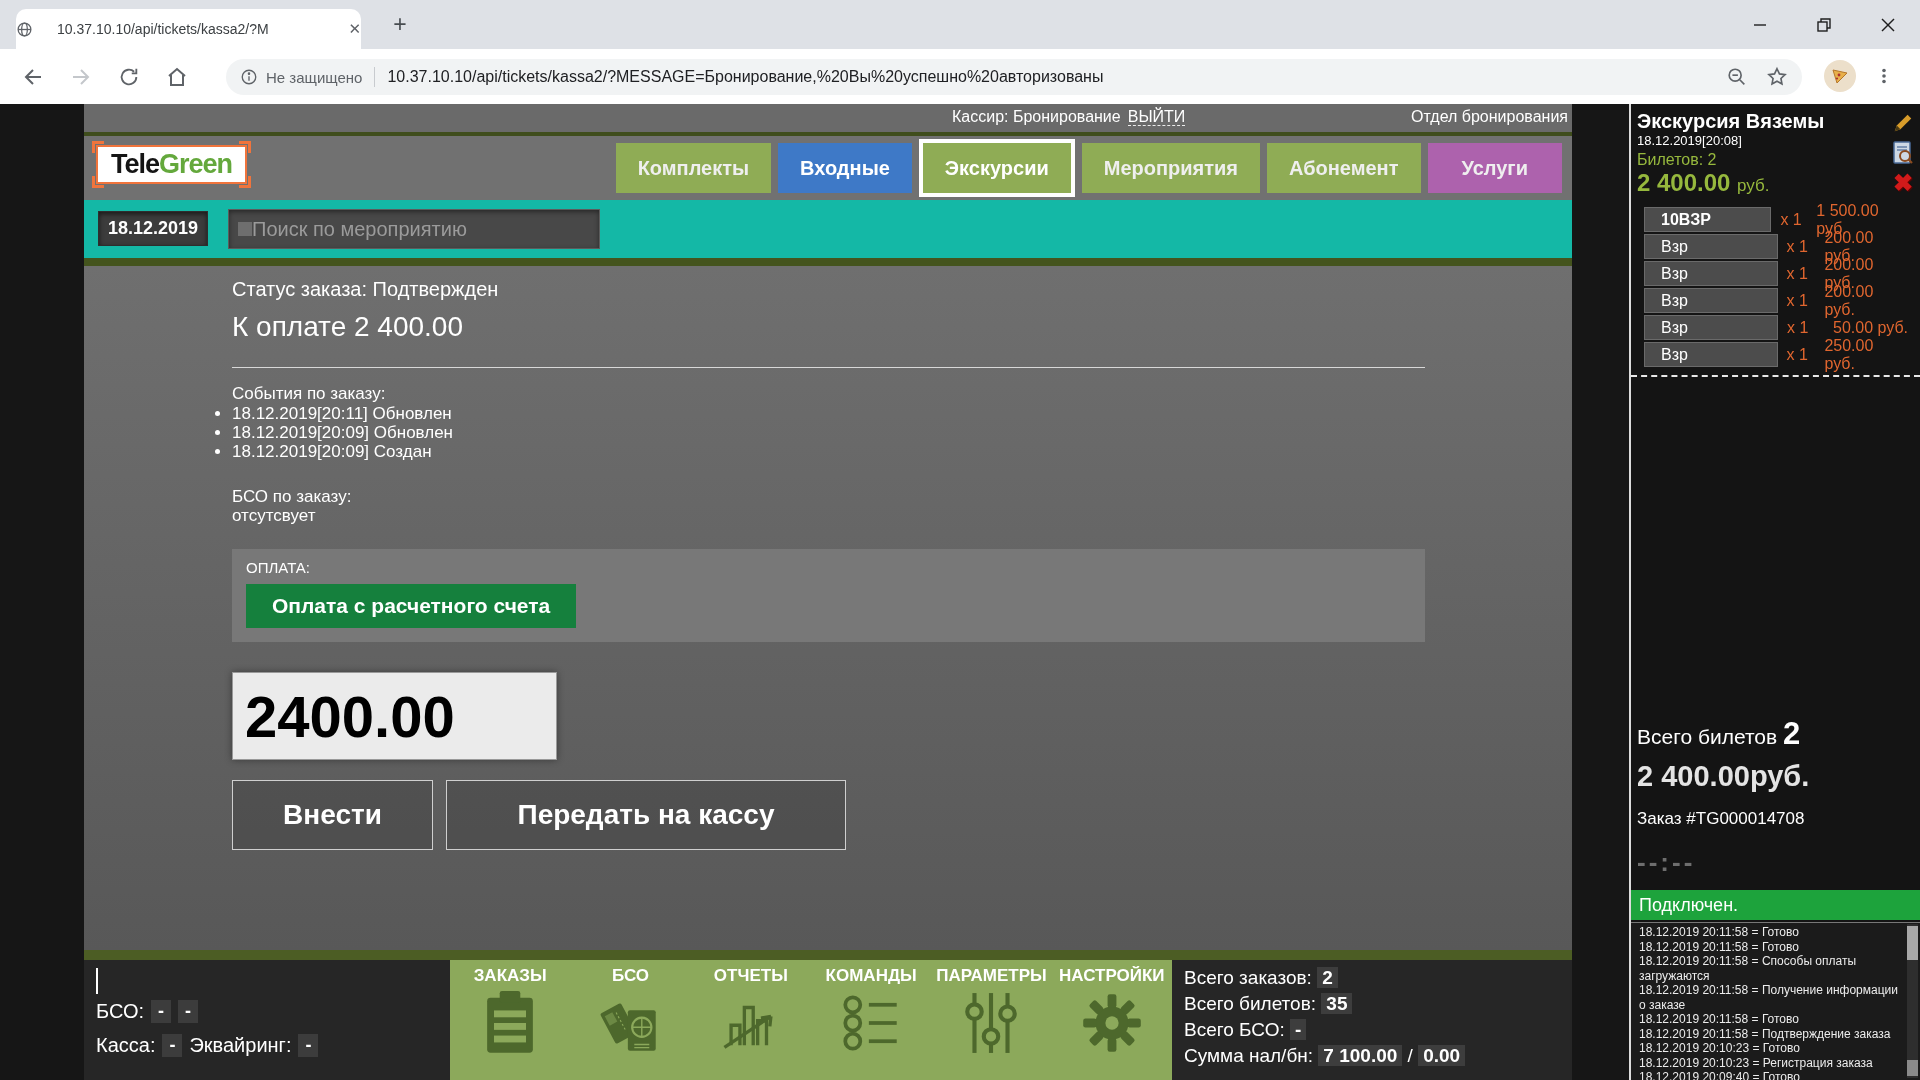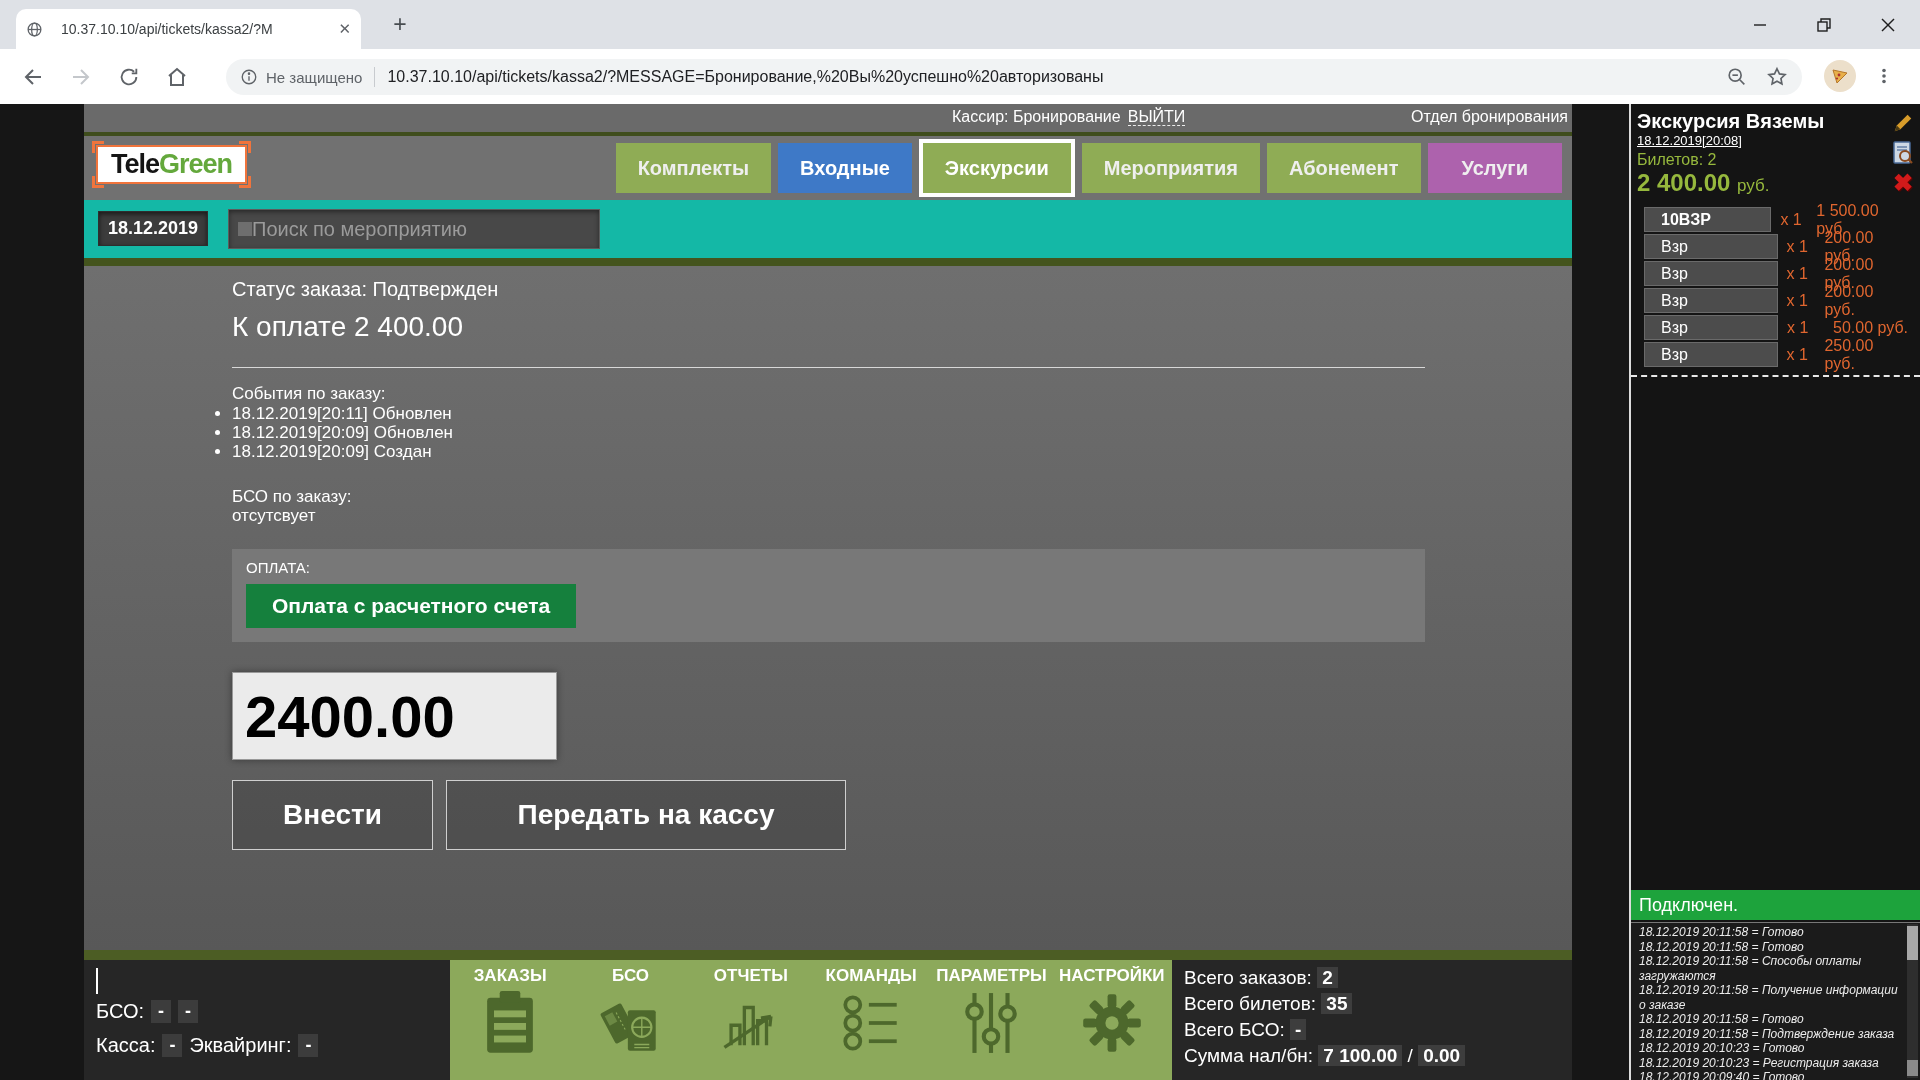--- a/index.html
+++ b/index.html
@@ -3,21 +3,21 @@
 <meta charset="utf-8">
 <style>
   * { margin:0; padding:0; box-sizing:border-box; }
   html,body { width:1920px; height:1080px; overflow:hidden; background:#161616;
     font-family:"Liberation Sans", sans-serif; }
   .screen { position:absolute; inset:0; width:1920px; height:1080px; }
 
   
   .titlebar { position:absolute; top:0; left:0; width:1920px; height:49px; background:#dee1e6; }
   .browser-tab { position:absolute; left:16px; top:9px; width:345px; height:40px; background:#fff;
-    border-radius:10px 10px 0 0; display:flex; align-items:center; padding:0 10px; gap:18px; }
+    border-radius:10px 10px 0 0; display:flex; align-items:center; padding:0 0; gap:24px; }
   .tab-title { flex:1; font-size:14px; color:#3c4043; white-space:nowrap; overflow:hidden; }
   .tab-close { font-size:15px; color:#5f6368; }
   .new-tab-btn { position:absolute; left:385px; top:10px; width:30px; height:30px; font-size:23px;
     color:#474c50; text-align:center; line-height:28px; }
   .win-controls { position:absolute; right:0; top:0; height:49px; display:flex; }
   .win-btn { width:64px; height:49px; display:flex; align-items:center; justify-content:center; }
 
   .toolbar { position:absolute; top:49px; left:0; width:1920px; height:55px; background:#fff; }
   .tb-icon { position:absolute; top:9px; width:38px; height:38px; display:flex; align-items:center;
     justify-content:center; border-radius:50%; }
@@ -109,21 +109,21 @@
   .menu-label { font-size:17px; font-weight:bold; color:#fff; white-space:nowrap; }
   .menu-ic { margin-top:5px; }
   .stats-block { position:absolute; left:1100px; top:5px; font-size:19px; line-height:26px;
     white-space:nowrap; }
   .stat-badge { background:#3d3d3d; font-weight:bold; padding:0 5px; }
 
   
   .sidebar { position:absolute; left:1629px; top:0; width:291px; height:976px; background:#141414;
     border-left:2px solid #dcdcdc; color:#fff; }
   .cart-title { font-size:20px; font-weight:bold; margin:6px 0 0 6px; }
-  .cart-datetime { font-size:13px; margin-left:6px;text-decoration:underline; }
+  .cart-datetime { font-size:13px; margin-left:6px; }
   .cart-count { font-size:16px; color:#96b83d; margin:3px 0 0 6px; }
   .cart-total { font-size:24px; font-weight:bold; color:#96b83d; margin-left:6px; }
   .cart-total .cur { font-size:17px; font-weight:normal; }
   .cart-icons { position:absolute; right:6px; top:8px; display:flex; flex-direction:column; gap:7px;
     align-items:center; }
   .x-icon { color:#d11a1a; font-size:24px; font-weight:bold; line-height:22px;
     text-shadow:1px 1px 1px #600; }
   .cart-items { margin-top:9px; }
   .cart-row { display:flex; align-items:center; height:27px; font-size:16px; }
   .cart-row-label { width:134px; background:#4c4c4c; border:1px solid #6a6a6a; height:25px;
@@ -135,21 +135,21 @@
   .totals { position:absolute; left:6px; top:612px; }
   .total-tickets { font-size:21px; }
   .total-tickets b { font-size:31px; margin-left:6px; }
   .total-sum { font-size:29px; font-weight:bold; color:#e4e4e4; margin-top:8px; }
   .order-num { font-size:17px; margin-top:16px; }
   .clock { font-size:26px; font-weight:bold; color:#6e6e6e; margin-top:18px; letter-spacing:3px; }
   .connected-bar { position:absolute; left:0; top:786px; width:100%; height:30px; background:#1da33c;
     font-size:18px; line-height:30px; padding-left:8px; }
   .log-box { position:absolute; left:0; top:818px; width:100%; height:158px; background:#1b1b1b;
     border-top:1px solid #777; overflow:hidden; padding:2px 18px 0 8px; font-size:12px;
-    font-style:italic; line-height:14.5px; color:#ececec; }
+    line-height:14.5px; color:#ececec; }
   .log-scroll { position:absolute; right:2px; top:820px; width:11px; height:154px; background:#2e2e2e; }
   .log-thumb { position:absolute; top:2px; left:0; width:11px; height:34px; background:#a8a8a8; }
   .log-thumb2 { position:absolute; bottom:2px; left:0; width:11px; height:16px; background:#8a8a8a; }
 
   svg { display:block; }
 </style>
 </head>
 <body>
 
 <div class="screen">
@@ -493,20 +493,26 @@
           <span class="cart-row-price">50.00 руб.</span>
         </div>
         <div class="cart-row">
           <span class="cart-row-label">Взр</span>
           <span class="cart-row-qty">x 1</span>
           <span class="cart-row-price">250.00 руб.</span>
         </div>
       </div>
       <div class="dashed-sep"></div>
 
+      <div class="totals">
+        <div class="total-tickets"><span>Всего билетов</span><b>2</b></div>
+        <div class="total-sum">2 400.00руб.</div>
+        <div class="order-num">Заказ #TG000014708</div>
+        <div class="clock">--:--</div>
+      </div>
 
       <div class="connected-bar">Подключен.</div>
 
       <div class="log-box">
         <div>18.12.2019 20:11:58 = Готово</div>
         <div>18.12.2019 20:11:58 = Готово</div>
         <div>18.12.2019 20:11:58 = Способы оплаты загружаются</div>
         <div>18.12.2019 20:11:58 = Получение информации о заказе</div>
         <div>18.12.2019 20:11:58 = Готово</div>
         <div>18.12.2019 20:11:58 = Подтверждение заказа</div>

